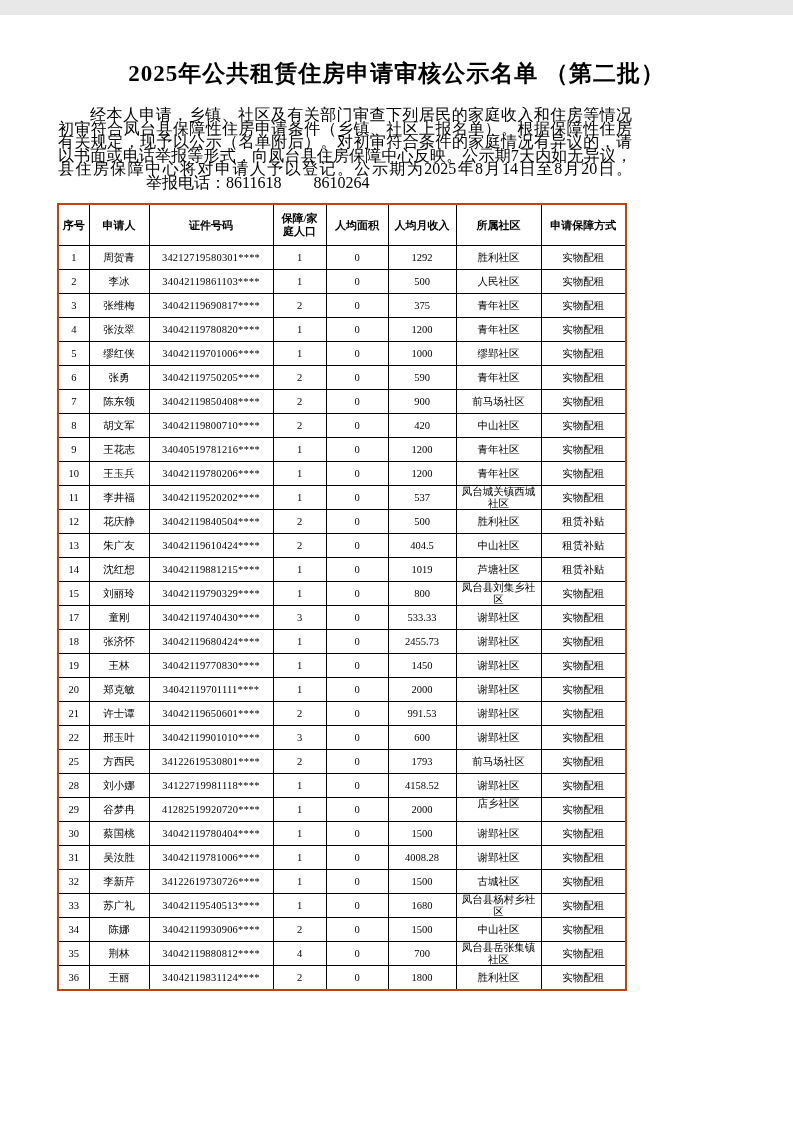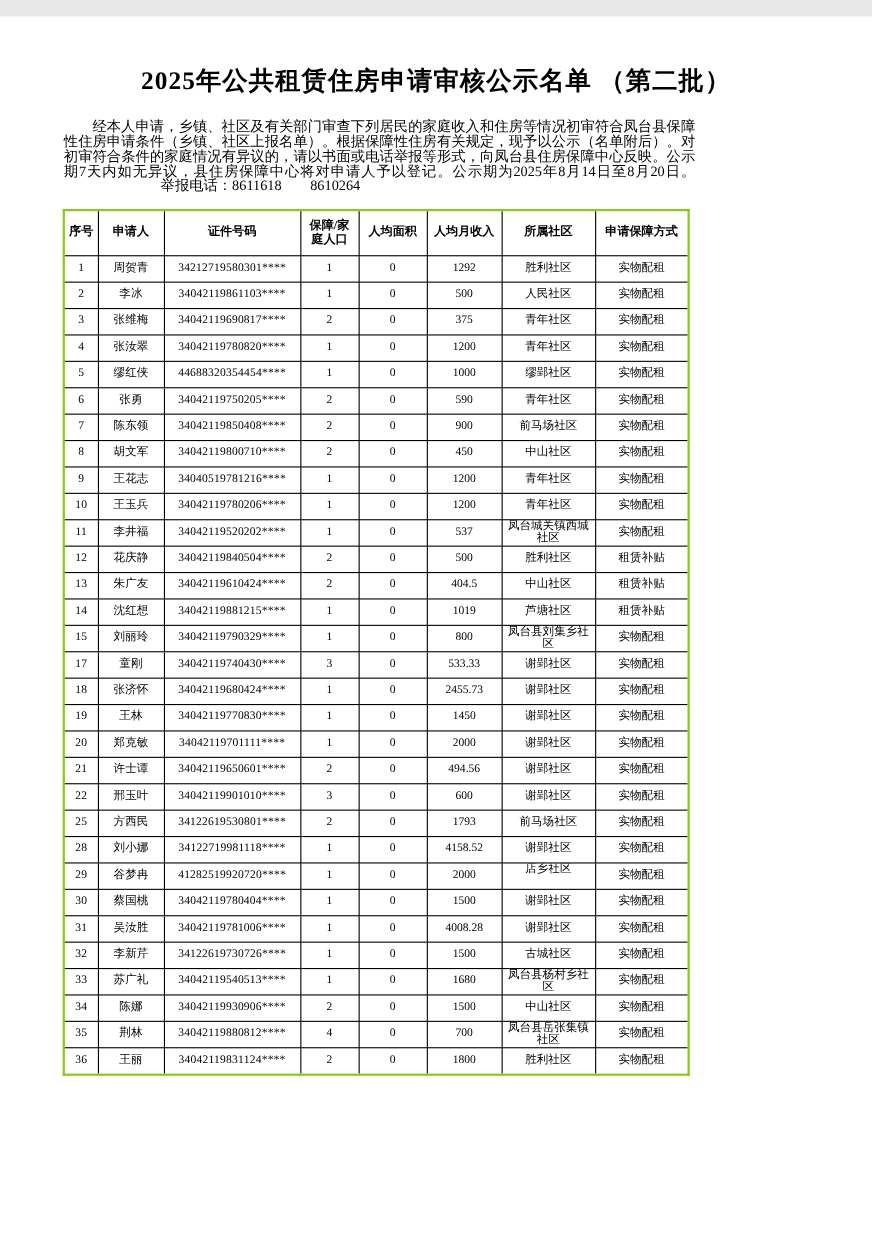--- a/index.html
+++ b/index.html
@@ -16,37 +16,37 @@
     margin:44px 40px 0 40px;
     text-align:center;
     font-size:23px;
     font-weight:bold;
     letter-spacing:1px;
     line-height:30px;
   }
   .intro{
     width:574px;
     margin:19px 0 0 58px;
-    font-size:13px;
+    font-size:16px;
     line-height:13.5px;
     text-align:justify;
     text-indent:2em;
   }
   .intro .phone{
     display:inline-block;
     text-indent:0;
     margin-left:88px;
     white-space:pre;
   }
   table.roster{
     border-collapse:collapse;
     table-layout:fixed;
     width:568px;
     margin:14px 0 0 57px;
-    border:2px solid #84cc16;
+    border:2px solid #c2410c;
   }
   table.roster th, table.roster td{
     border:1px solid #000;
     padding:0 2px;
     overflow:hidden;
     vertical-align:middle;
   }
   table.roster th{
     height:40px;
     font-size:11px;
@@ -143,21 +143,21 @@
       <td class="col-id">34042119780820****</td>
       <td class="col-pop">1</td>
       <td class="col-area">0</td>
       <td class="col-income">1200</td>
       <td class="col-community">青年社区</td>
       <td class="col-method">实物配租</td>
     </tr>
         <tr>
       <td class="col-seq">5</td>
       <td class="col-name">缪红侠</td>
-      <td class="col-id">44688320354454****</td>
+      <td class="col-id">34042119701006****</td>
       <td class="col-pop">1</td>
       <td class="col-area">0</td>
       <td class="col-income">1000</td>
       <td class="col-community">缪郢社区</td>
       <td class="col-method">实物配租</td>
     </tr>
         <tr>
       <td class="col-seq">6</td>
       <td class="col-name">张勇</td>
       <td class="col-id">34042119750205****</td>
@@ -176,21 +176,21 @@
       <td class="col-income">900</td>
       <td class="col-community">前马场社区</td>
       <td class="col-method">实物配租</td>
     </tr>
         <tr>
       <td class="col-seq">8</td>
       <td class="col-name">胡文军</td>
       <td class="col-id">34042119800710****</td>
       <td class="col-pop">2</td>
       <td class="col-area">0</td>
-      <td class="col-income">450</td>
+      <td class="col-income">420</td>
       <td class="col-community">中山社区</td>
       <td class="col-method">实物配租</td>
     </tr>
         <tr>
       <td class="col-seq">9</td>
       <td class="col-name">王花志</td>
       <td class="col-id">34040519781216****</td>
       <td class="col-pop">1</td>
       <td class="col-area">0</td>
       <td class="col-income">1200</td>
@@ -298,21 +298,21 @@
       <td class="col-income">2000</td>
       <td class="col-community">谢郢社区</td>
       <td class="col-method">实物配租</td>
     </tr>
         <tr>
       <td class="col-seq">21</td>
       <td class="col-name">许士谭</td>
       <td class="col-id">34042119650601****</td>
       <td class="col-pop">2</td>
       <td class="col-area">0</td>
-      <td class="col-income">494.56</td>
+      <td class="col-income">991.53</td>
       <td class="col-community">谢郢社区</td>
       <td class="col-method">实物配租</td>
     </tr>
         <tr>
       <td class="col-seq">22</td>
       <td class="col-name">邢玉叶</td>
       <td class="col-id">34042119901010****</td>
       <td class="col-pop">3</td>
       <td class="col-area">0</td>
       <td class="col-income">600</td>

